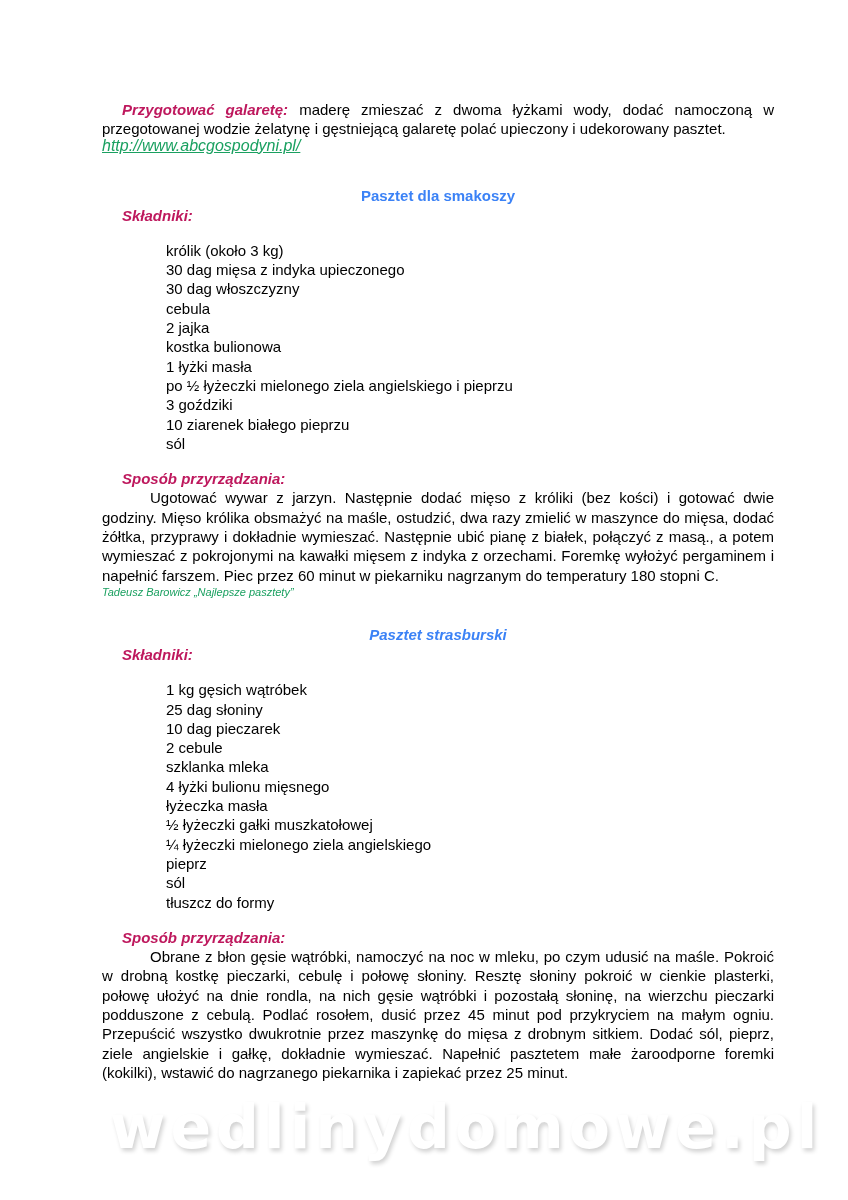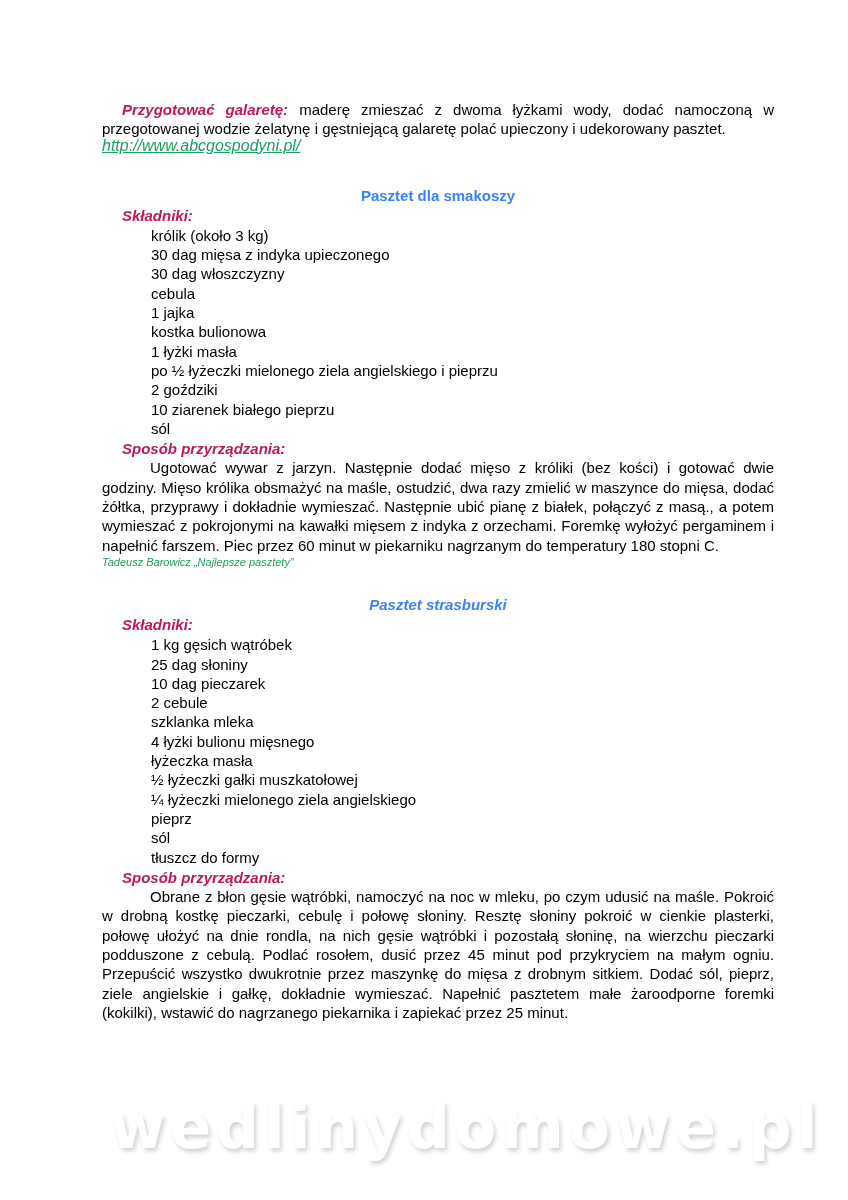--- a/index.html
+++ b/index.html
@@ -5,21 +5,21 @@
   html, body { margin:0; padding:0; background:#fff; }
   body { width:848px; height:1200px; position:relative; overflow:hidden;
          font-family:"Liberation Sans", sans-serif; color:#000; }
   .page { position:absolute; left:102px; top:100px; width:672px; font-size:15px; line-height:19.3px; }
   .just { text-align:justify; }
   .label { color:#be185d; font-weight:bold; font-style:italic;margin-left:20px; }
   .link { color:#1aa060; font-style:italic; font-size:16px; text-decoration:underline; line-height:14px; display:block; }
   .src { color:#1aa060; font-style:italic; font-size:11px; line-height:14px; display:block; }
   .title { text-align:center; color:#3b82f6; font-weight:bold; font-size:15px; margin-top:33px; line-height:20px; padding-left:0; }
   .title.italic { font-style:italic; }
-  .ing { list-style:none; margin:1px; padding:0 0 0 48px; }
+  .ing { list-style:none; margin:16px; padding:0 0 0 48px; }
   .ing li { line-height:19.3px; }
   .indent { text-indent:48px; }
   .watermark { position:absolute; left:110px; top:1092px; font-size:60px; font-weight:bold; letter-spacing:5px;
                color:#ffffff; text-shadow:2px 3px 4px rgba(0,0,0,0.18); font-family:"DejaVu Sans", sans-serif; }
 </style>
 </head>
 <body>
 
 <div class="page">
   <p class="just" style="margin:0;">
@@ -28,25 +28,25 @@
   <a class="link">http://www.abcgospodyni.pl/</a>
 
   <div>
     <div class="title">Pasztet dla smakoszy</div>
     <div class="label">Składniki:</div>
     <ul class="ing">
       <li>królik (około 3 kg)</li>
       <li>30 dag mięsa z indyka upieczonego</li>
       <li>30 dag włoszczyzny</li>
       <li>cebula</li>
-      <li>1 jajka</li>
+      <li>2 jajka</li>
       <li>kostka bulionowa</li>
       <li>1 łyżki masła</li>
       <li>po ½ łyżeczki mielonego ziela angielskiego i pieprzu</li>
-      <li>2 goździki</li>
+      <li>3 goździki</li>
       <li>10 ziarenek białego pieprzu</li>
       <li>sól</li>
     </ul>
     <div class="label">Sposób przyrządzania:</div>
     <p class="just indent" style="margin:0;">Ugotować wywar z jarzyn. Następnie dodać mięso z króliki (bez kości) i gotować dwie godziny. Mięso królika obsmażyć na maśle, ostudzić, dwa razy zmielić w maszynce do mięsa, dodać żółtka, przyprawy i dokładnie wymieszać. Następnie ubić pianę z białek, połączyć z masą., a potem wymieszać z pokrojonymi na kawałki mięsem z indyka z orzechami. Foremkę wyłożyć pergaminem i napełnić farszem. Piec przez 60 minut w piekarniku nagrzanym do temperatury 180 stopni C.</p>
     <span class="src">Tadeusz Barowicz „Najlepsze pasztety”</span>
   </div>
 
   <div>
     <div class="title italic" style="margin-top:26px;">Pasztet strasburski</div>

